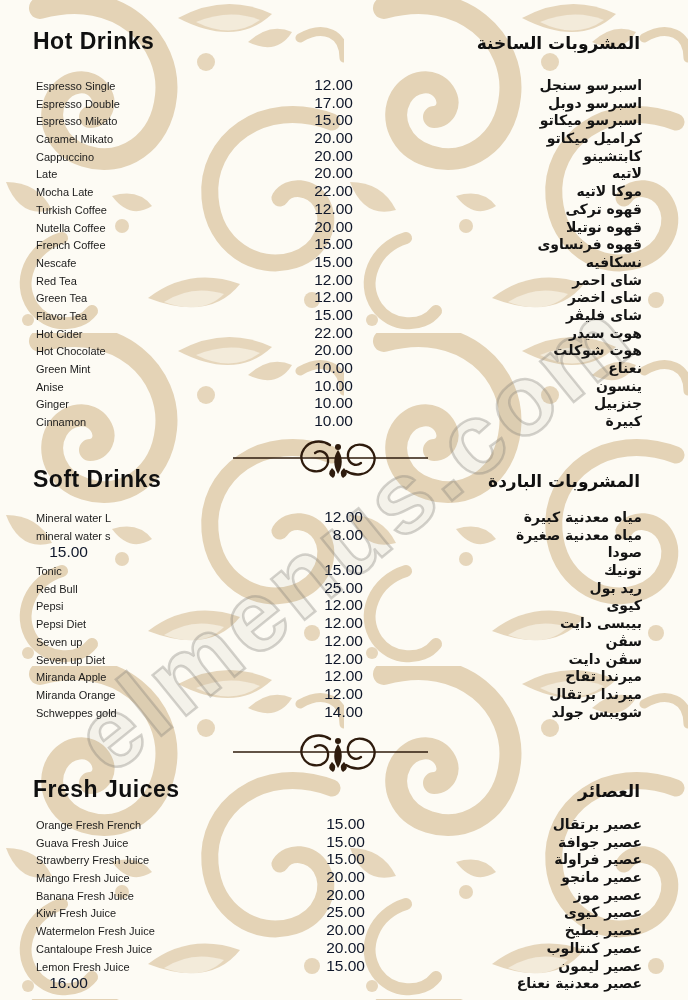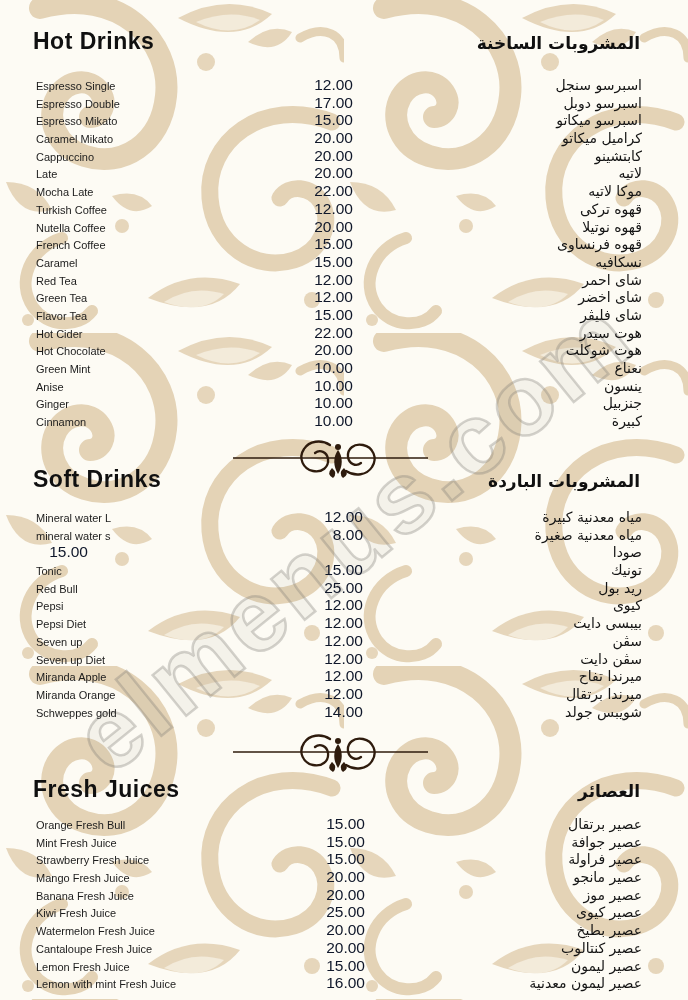--- a/index.html
+++ b/index.html
@@ -24,21 +24,21 @@
   }
   .s0{top:28px}.s1{top:466px}.s2{top:776px}
   .sec-head{display:flex;justify-content:space-between;align-items:baseline;}
   .s0 .sec-head{margin-bottom:21px}.s1 .sec-head{margin-bottom:15px}.s2 .sec-head{margin-bottom:12px}
   .sec-title-en{font-size:23px;font-weight:bold;color:#101010;margin:0;letter-spacing:0.5px;}
   .sec-title-ar{font-size:17px;font-weight:bold;color:#101010;margin:2px;direction:rtl;
     font-family:"DejaVu Sans","Liberation Sans",sans-serif;}
   .row{display:flex;align-items:baseline;height:17.7px;line-height:17.7px;}
   .row .en{font-size:11px;color:#1c1c1c;white-space:nowrap;overflow:visible;margin-left:3px;}
   .row .price{text-align:right;font-size:15.5px;color:#0f172a;flex:none;width:55px;}
-  .row .ar{flex:1;text-align:right;direction:rtl;font-size:14px;font-weight:normal;color:#141414;
+  .row .ar{flex:1;text-align:right;direction:rtl;font-size:14px;font-weight:bold;color:#141414;
     white-space:nowrap;font-family:"DejaVu Sans","Liberation Sans",sans-serif;}
   .s0 .row .en{width:262px;flex:none}
   .s1 .row .en{width:272px;flex:none}
   .s2 .row .en{width:274px;flex:none}
   .divider{position:absolute;left:233px;width:195px;height:46px;}
   .d0{top:437px}.d1{top:731px}
 </style>
 </head>
 <body>
 
@@ -126,21 +126,21 @@
           <span class="en">Nutella Coffee</span>
           <span class="price">20.00</span>
           <span class="ar" dir="rtl">قهوه نوتيلا</span>
         </div>
         <div class="row">
           <span class="en">French Coffee</span>
           <span class="price">15.00</span>
           <span class="ar" dir="rtl">قهوه فرنساوى</span>
         </div>
         <div class="row">
-          <span class="en">Caramel</span>
+          <span class="en">Nescafe</span>
           <span class="price">15.00</span>
           <span class="ar" dir="rtl">نسكافيه</span>
         </div>
         <div class="row">
           <span class="en">Red Tea</span>
           <span class="price">12.00</span>
           <span class="ar" dir="rtl">شاى احمر</span>
         </div>
         <div class="row">
           <span class="en">Green Tea</span>
@@ -281,26 +281,26 @@
     </g>
   </svg>
 
   <section class="menu-section s2">
     <div class="sec-head">
       <h2 class="sec-title-en">Fresh Juices</h2>
       <h2 class="sec-title-ar" dir="rtl">العصائر</h2>
     </div>
     <div class="rows">
         <div class="row">
-          <span class="en">Orange Fresh Bull</span>
+          <span class="en">Orange Fresh French</span>
           <span class="price">15.00</span>
           <span class="ar" dir="rtl">عصير برتقال</span>
         </div>
         <div class="row">
-          <span class="en">Mint Fresh Juice</span>
+          <span class="en">Guava Fresh Juice</span>
           <span class="price">15.00</span>
           <span class="ar" dir="rtl">عصير جوافة</span>
         </div>
         <div class="row">
           <span class="en">Strawberry Fresh Juice</span>
           <span class="price">15.00</span>
           <span class="ar" dir="rtl">عصير فراولة</span>
         </div>
         <div class="row">
           <span class="en">Mango Fresh Juice</span>
@@ -326,20 +326,19 @@
           <span class="en">Cantaloupe Fresh Juice</span>
           <span class="price">20.00</span>
           <span class="ar" dir="rtl">عصير كنتالوب</span>
         </div>
         <div class="row">
           <span class="en">Lemon Fresh Juice</span>
           <span class="price">15.00</span>
           <span class="ar" dir="rtl">عصير ليمون</span>
         </div>
         <div class="row">
-          <span class="en">Lemon with mint Fresh Juice</span>
           <span class="price">16.00</span>
-          <span class="ar" dir="rtl">عصير ليمون معدنية</span>
+          <span class="ar" dir="rtl">عصير معدنية نعناع</span>
         </div>
       </div>
   </section>
 
 </div>
 
 </body></html>

